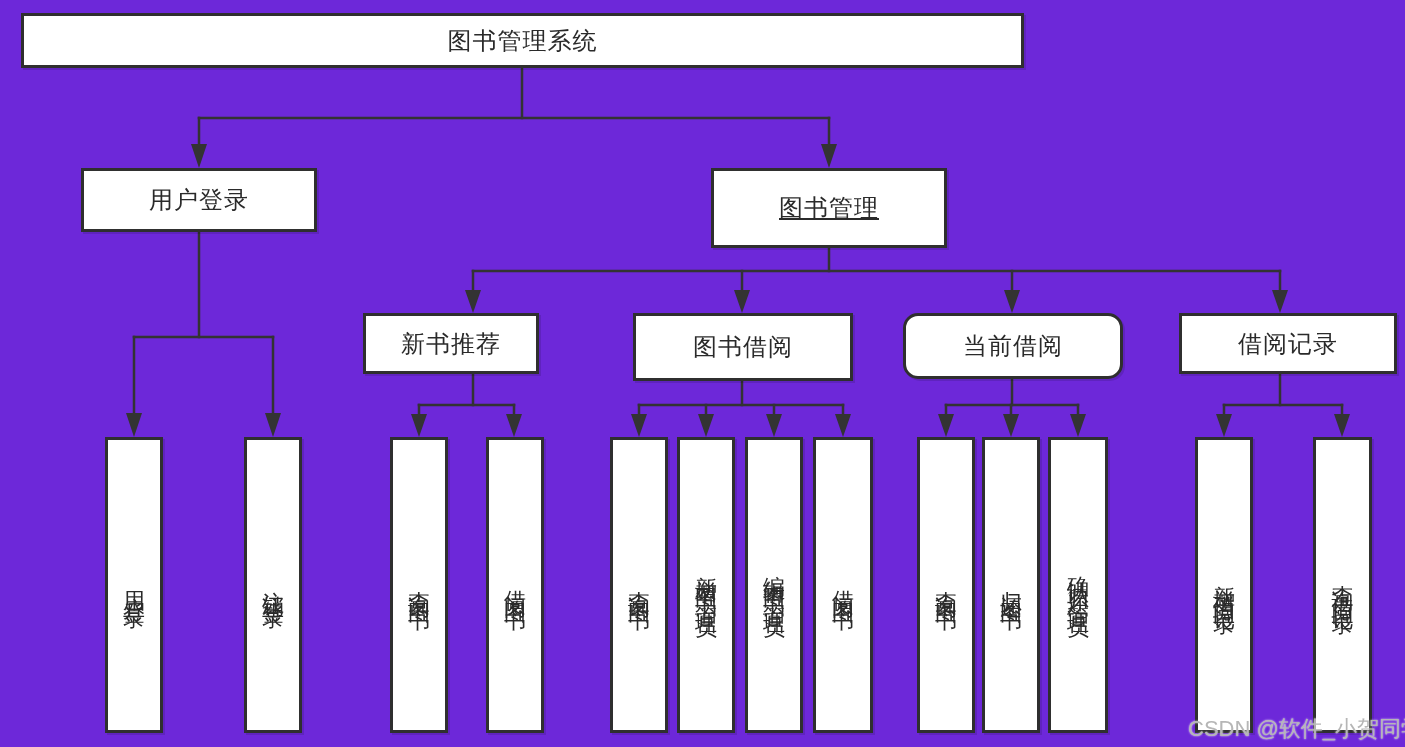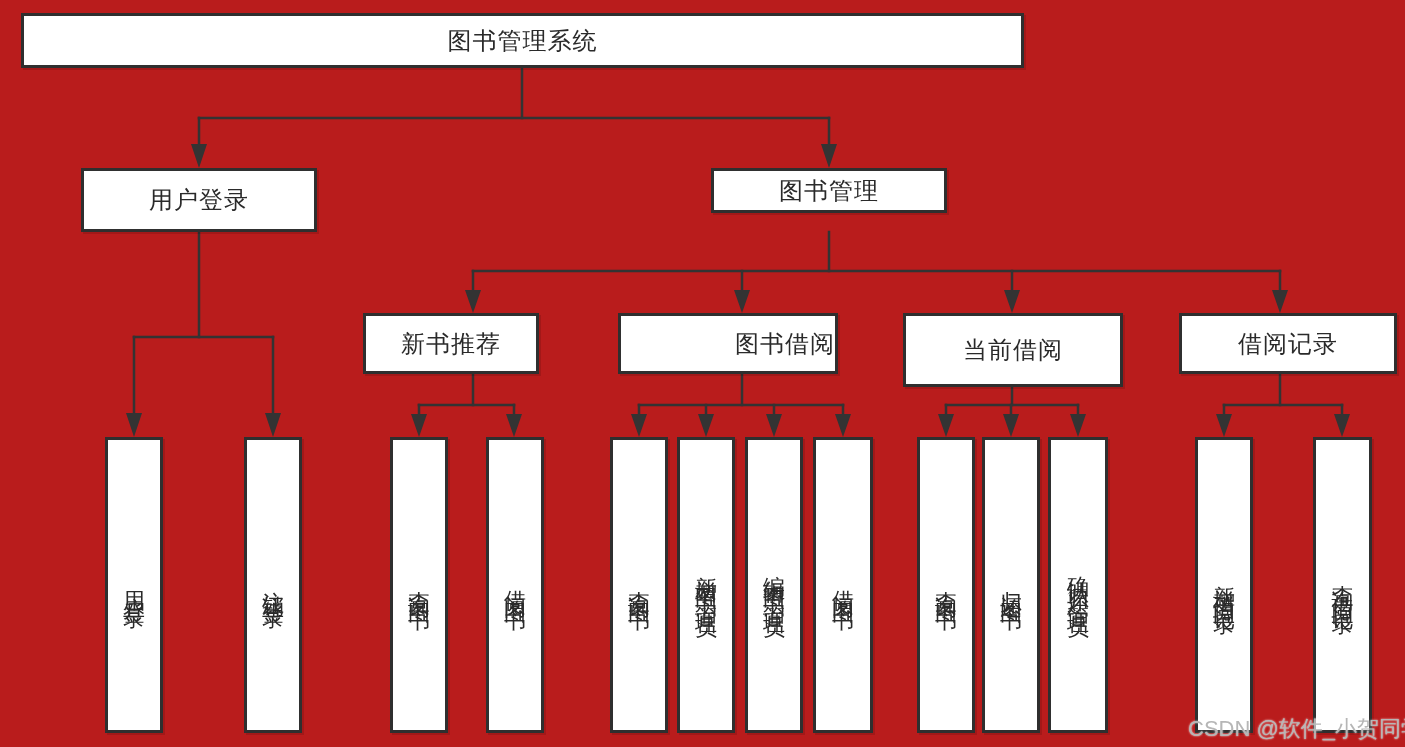--- a/index.html
+++ b/index.html
@@ -1,37 +1,37 @@
 <!DOCTYPE html>
 <html><head>
 <meta charset="utf-8">
 <style>
   html,body{margin:0;padding:0;background:#ffffff;}
   .stage{
-    position:relative;width:1405px;height:747px;background:#b91c1c;overflow:hidden;
+    position:relative;width:1405px;height:747px;background:#6d28d9;overflow:hidden;
     font-family:"Liberation Sans","DejaVu Sans",sans-serif;color:#2a2a2a;
   }
   .wires{position:absolute;left:0;top:0;width:1405px;height:747px;z-index:0;}
   .box,.leaf{
     position:absolute;box-sizing:border-box;background:#ffffff;
     border:3px solid #2f2f2f;display:flex;align-items:center;justify-content:center;
     box-shadow:2px 2px 0 0 rgba(0,0,0,0.12);z-index:1;
   }
   .box span{font-size:24px;letter-spacing:1px;white-space:nowrap;}
   .leaf span{
     writing-mode:vertical-rl;text-orientation:mixed;
     font-size:22px;letter-spacing:6px;line-height:1;white-space:nowrap;
   }
   
   #box-root    {left:21px;  top:13px;  width:1003px;height:55px;}
   #box-login   {left:81px;  top:168px; width:236px; height:64px;}
-  #box-mgmt    {left:711px; top:168px; width:236px; height:45px;}
+  #box-mgmt    {left:711px; top:168px; width:236px; height:80px;text-decoration:underline;}
   #box-rec     {left:363px; top:313px; width:176px; height:61px;}
-  #box-borrow  {left:618px; top:313px; width:220px; height:61px;justify-content:flex-end;}
-  #box-current {left:903px; top:313px; width:220px; height:74px;}
+  #box-borrow  {left:633px; top:313px; width:220px; height:68px;}
+  #box-current {left:903px; top:313px; width:220px; height:66px;border-radius:15px;}
   #box-records {left:1171px;top:313px; width:218px; height:61px;margin-left:8px;}
   
   .leaf{top:437px;height:296px;width:58px;}
   #leaf-1 {left:105px;}
   #leaf-2 {left:244px;}
   #leaf-3 {left:390px;}
   #leaf-4 {left:486px;}
   #leaf-5 {left:610px;}
   #leaf-6 {left:677px;}
   #leaf-7 {left:745px;}

